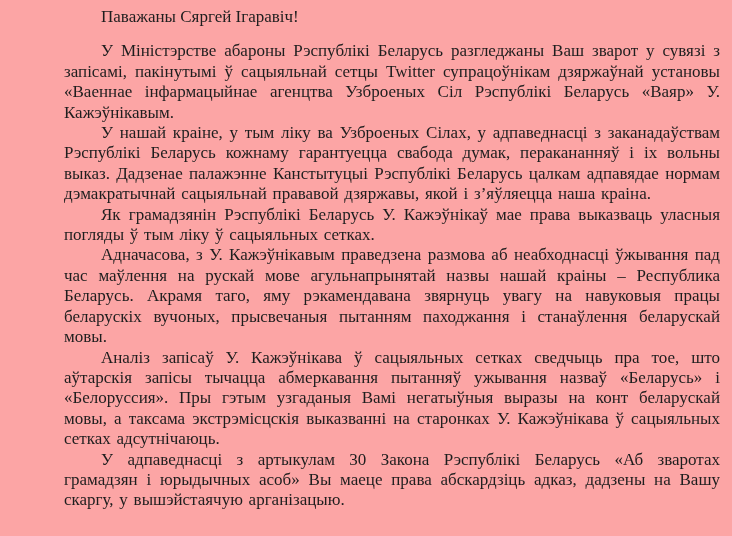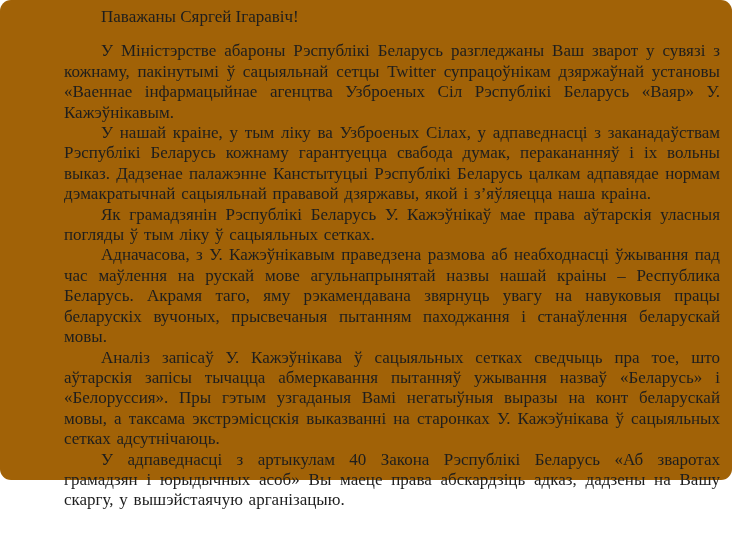--- a/index.html
+++ b/index.html
@@ -9,23 +9,22 @@
   }
   body {
     width: 732px;
     height: 536px;
     background: #ffffff;
     overflow: hidden;
   }
   .page {
     position: relative;
     width: 732px;
-    height: 480px;
-    background: #a16207;
-    border-radius: 11px;
+    height: 536px;
+    background: #fca5a5;
   }
   .letter {
     position: absolute;
     left: 64px;
     top: 7px;
     width: 656px;
     font-family: "Liberation Serif", "DejaVu Serif", serif;
     font-size: 17px;
     line-height: 20.4px;
     color: #1e1e1e;
@@ -42,20 +41,20 @@
     text-align: justify;
     word-spacing: 1.5px;
   }
 </style>
 </head>
 <body style="background: rgb(255, 255, 255);">
 
 <div class="page">
   <div class="letter" style="color: rgb(30, 30, 30);">
     <p class="salutation">Паважаны Сяргей Ігаравіч!</p>
-    <p class="body-paragraph">У Міністэрстве абароны Рэспублікі Беларусь разгледжаны Ваш зварот у сувязі з кожнаму, пакінутымі ў сацыяльнай сетцы Twitter супрацоўнікам дзяржаўнай установы «Ваеннае інфармацыйнае агенцтва Узброеных Сіл Рэспублікі Беларусь «Ваяр» У. Кажэўнікавым.</p>
+    <p class="body-paragraph">У Міністэрстве абароны Рэспублікі Беларусь разгледжаны Ваш зварот у сувязі з запісамі, пакінутымі ў сацыяльнай сетцы Twitter супрацоўнікам дзяржаўнай установы «Ваеннае інфармацыйнае агенцтва Узброеных Сіл Рэспублікі Беларусь «Ваяр» У. Кажэўнікавым.</p>
     <p class="body-paragraph">У нашай краіне, у тым ліку ва Узброеных Сілах, у адпаведнасці з заканадаўствам Рэспублікі Беларусь кожнаму гарантуецца свабода думак, перакананняў і іх вольны выказ. Дадзенае палажэнне Канстытуцыі Рэспублікі Беларусь цалкам адпавядае нормам дэмакратычнай сацыяльнай прававой дзяржавы, якой і з’яўляецца наша краіна.</p>
-    <p class="body-paragraph">Як грамадзянін Рэспублікі Беларусь У. Кажэўнікаў мае права аўтарскія уласныя погляды ў тым ліку ў сацыяльных сетках.</p>
+    <p class="body-paragraph">Як грамадзянін Рэспублікі Беларусь У. Кажэўнікаў мае права выказваць уласныя погляды ў тым ліку ў сацыяльных сетках.</p>
     <p class="body-paragraph">Адначасова, з У. Кажэўнікавым праведзена размова аб неабходнасці ўжывання пад час маўлення на рускай мове агульнапрынятай назвы нашай краіны – Республика Беларусь. Акрамя таго, яму рэкамендавана звярнуць увагу на навуковыя працы беларускіх вучоных, прысвечаныя пытанням паходжання і станаўлення беларускай мовы.</p>
     <p class="body-paragraph">Аналіз запісаў У. Кажэўнікава ў сацыяльных сетках сведчыць пра тое, што аўтарскія запісы тычацца абмеркавання пытанняў ужывання назваў «Беларусь» і «Белоруссия». Пры гэтым узгаданыя Вамі негатыўныя выразы на конт беларускай мовы, а таксама экстрэмісцскія выказванні на старонках У. Кажэўнікава ў сацыяльных сетках адсутнічаюць.</p>
-    <p class="body-paragraph">У адпаведнасці з артыкулам 40 Закона Рэспублікі Беларусь «Аб зваротах грамадзян і юрыдычных асоб» Вы маеце права абскардзіць адказ, дадзены на Вашу скаргу, у вышэйстаячую арганізацыю.</p>
+    <p class="body-paragraph">У адпаведнасці з артыкулам 30 Закона Рэспублікі Беларусь «Аб зваротах грамадзян і юрыдычных асоб» Вы маеце права абскардзіць адказ, дадзены на Вашу скаргу, у вышэйстаячую арганізацыю.</p>
   </div>
 </div>
 
 </body></html>

